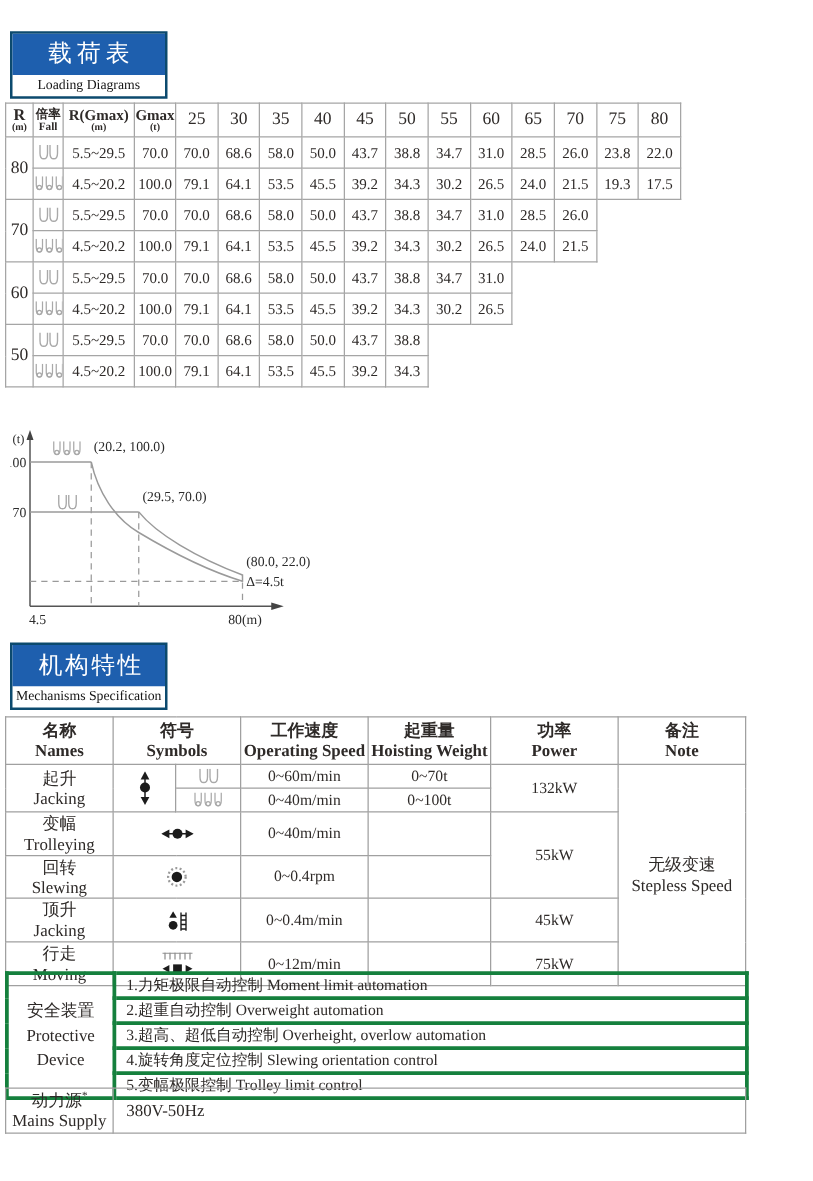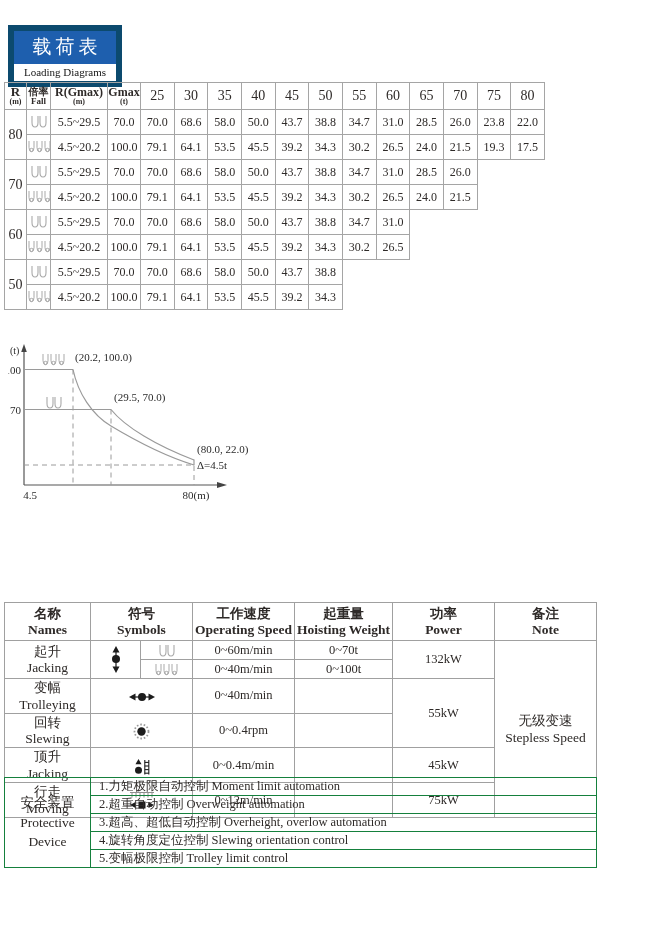--- a/index.html
+++ b/index.html
@@ -3,21 +3,21 @@
 <meta charset="utf-8">
 <style>
   * { margin:0; padding:0; box-sizing:border-box; }
   html,body { background:#e8e8e8; }
   #page {
     position:relative; width:650px; height:945px; background:#ffffff;
     font-family:"Liberation Serif","DejaVu Serif",serif; color:#2e2a28;
     margin:0 auto; overflow:hidden;
   }
   
-  .badge { position:absolute; left:8px; width:114px; border:6px solid #0c4a6e; background:#fff; }
+  .badge { position:absolute; left:8px; width:126px; border:2px solid #0c4a6e; background:#fff; }
   .badge .cn { background:#1e5fae; color:#fff; text-align:center; font-size:19px;
                letter-spacing:4px; padding:3px 0 4px 4px; }
   .badge .en { text-align:center; font-size:11px; color:#141414; padding:2px 1px 3px; white-space:nowrap; }
   #badge-loading { top:25px; }
   #badge-mech { top:514px; }
   
   #main-title { position:absolute; left:255px; top:10px; width:390px; text-align:center;
                 font-size:41px; color:#231f1d; white-space:nowrap; }
   
   #loading-table { position:absolute; left:4px; top:82px; width:541px;
@@ -39,33 +39,33 @@
   #load-chart { position:absolute; left:8px; top:343px; width:320px; height:165px; }
   #load-chart svg text { font-family:"Liberation Serif","DejaVu Serif",serif; fill:#2b2b2b; }
   .chart-fall-icon { position:absolute; }
   #chart-fall-top { left:33px; top:10px; }
   #chart-fall-mid { left:36px; top:53px; }
   
   #notes { position:absolute; left:318px; top:421px; width:322px; }
   #note-cn { font-size:12px; line-height:1.45; color:#222; }
   #note-en { font-size:13px; line-height:1.3; margin-top:4px; color:#181818; }
   
-  #mech-table { position:absolute; left:4px; top:602px; width:592px;
+  #mech-table { position:absolute; left:4px; top:573px; width:592px;
                 border-collapse:collapse; table-layout:fixed; }
   #mech-table th, #mech-table td { border:1px solid #a0a0a0; text-align:center;
                 vertical-align:middle; padding:0; }
   #mech-table .cn { font-size:13.5px; line-height:1.3; }
   #mech-table .en { font-size:13.5px; line-height:1.2; }
   #mech-table .spec { font-size:12.5px; }
   tr.h38 { height:38px; } tr.h17 { height:17px; } tr.h33 { height:33px; }
   .icon-cell svg, .icon-cell span { vertical-align:middle; }
   
   #protective-table { position:absolute; left:4px; top:777px; width:592px;
                       border-collapse:collapse; table-layout:fixed; }
-  #protective-table td { border:1px solid #15803d; vertical-align:middle; }
+  #protective-table td { border:3px solid #15803d; vertical-align:middle; }
   #protective-table tr { height:18px; }
   #protective-table td.plab { text-align:center; font-size:13.5px; line-height:1.45; }
   #protective-table td.pitem { font-size:12.5px; padding-left:8px; }
   #mains-table { position:absolute; left:4px; top:870px; width:592px; height:33px;
                  border-collapse:collapse; table-layout:fixed; }
   #mains-table td { border:1px solid #a0a0a0; vertical-align:middle; }
   #mains-table td.mlab { text-align:center; font-size:13.5px; line-height:1.25; }
   #mains-table td.mval { font-size:13.5px; padding-left:10px; }
   
   #footer-note { position:absolute; right:54px; top:904px; font-size:11.5px; color:#1c1c1c; white-space:pre; }
@@ -381,20 +381,24 @@
           <g fill="none" stroke="#a9a9a9" stroke-width="1.1">
             <path d="M3 0 v6.5 q0 4.5 3 4.5 t3 -4.5 v-6.5"></path>
             <path d="M11 0 v6.5 q0 4.5 3 4.5 t3 -4.5 v-6.5"></path>
           </g>
         </svg></div>
   </div>
 
   <div id="notes">
   </div>
 
+  <div class="badge" id="badge-mech">
+    <div class="cn" style="letter-spacing:2px">机构特性</div>
+    <div class="en">Mechanisms Specification</div>
+  </div>
 
   <table id="mech-table">
     <colgroup>
       <col style="width:86px">
         <col style="width:50px">
         <col style="width:52px">
       <col style="width:102px">
         <col style="width:98px">
         <col style="width:102px">
         <col style="width:102px">
@@ -569,15 +573,30 @@
         </tr>
         <tr>
           <td class="pitem">4.旋转角度定位控制  Slewing orientation control</td>
         </tr>
         <tr>
           <td class="pitem">5.变幅极限控制  Trolley limit control</td>
         </tr>
       </tbody>
   </table>
 
+  <table id="mains-table">
+    <colgroup>
+        <col style="width:86px">
+        <col style="width:506px">
+      </colgroup>
+    <tbody>
+      <tr>
+        <td class="mlab">
+          <div><span>动力源</span><sup style="font-size:9px">*</sup></div>
+          <div>Mains Supply</div>
+        </td>
+        <td class="mval">380V-50Hz</td>
+      </tr>
+    </tbody>
+  </table>
 
 
 </div>
 
 </body></html>

